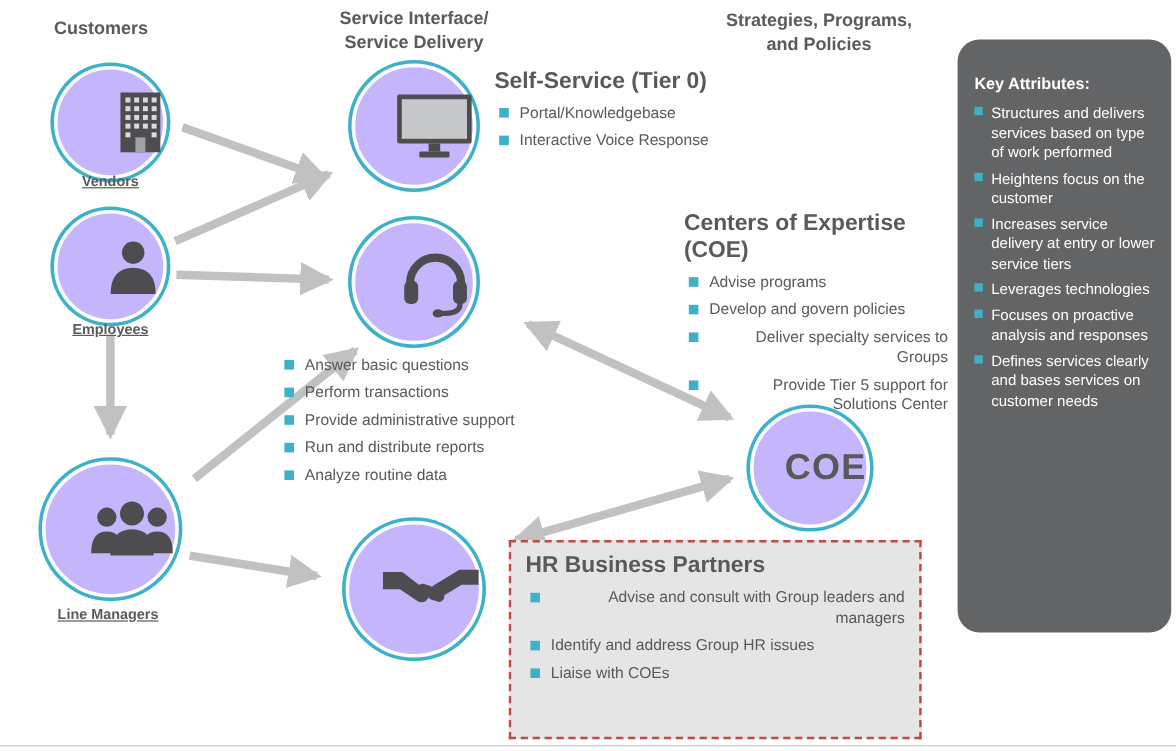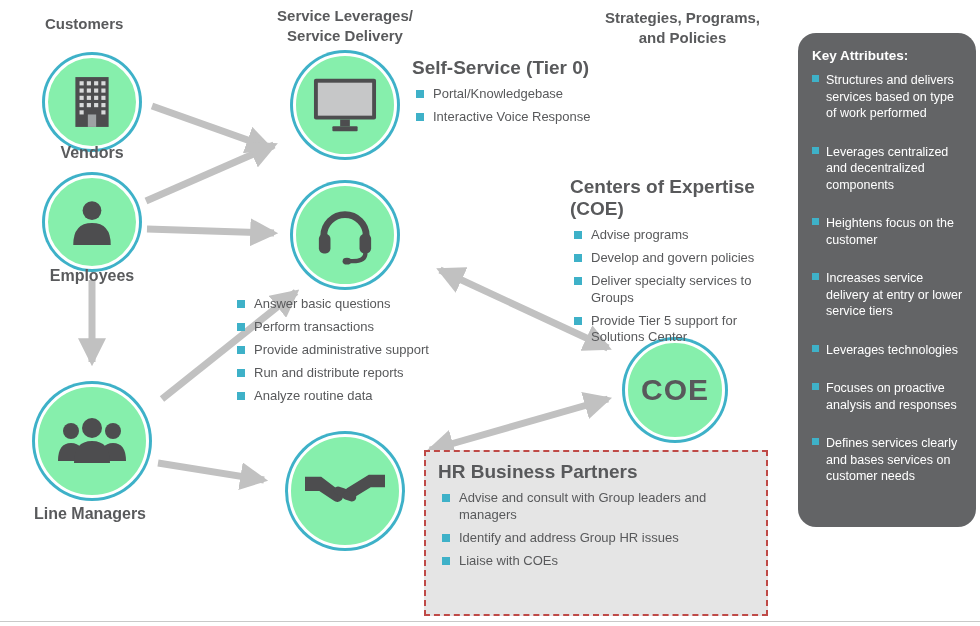--- a/index.html
+++ b/index.html
@@ -3,40 +3,40 @@
 <meta charset="utf-8">
 <style>
   html,body{margin:0;padding:0;background:#fff;}
   .canvas{
     position:relative;width:980px;height:626px;background:#ffffff;
     font-family:"Liberation Sans",sans-serif;overflow:hidden;
   }
   .arrows{position:absolute;left:0;top:0;pointer-events:none;}
   .hdr{position:absolute;font-weight:bold;color:#595a5c;font-size:15px;line-height:1.3;}
   .hdr.center{text-align:center;}
-  .actor-label{position:absolute;font-weight:bold;color:#595a5c;font-size:16px;text-align:center;}
+  .actor-label{position:absolute;font-weight:bold;color:#595a5c;font-size:12px;text-align:center;text-decoration:underline;}
   .circle{
-    position:absolute;border-radius:50%;background:#86efac;
+    position:absolute;border-radius:50%;background:#c4b5fd;
     border:3px solid #ffffff;box-shadow:0 0 0 3px #3EB1C8;
-    display:flex;align-items:center;justify-content:center;box-sizing:border-box;
+    display:flex;align-items:center;justify-content:flex-end;box-sizing:border-box;
   }
   .coe-text{font-size:30px;font-weight:bold;color:#58595B;letter-spacing:1px;}
   .block{position:absolute;color:#58595B;}
   .block .title{font-weight:bold;font-size:19px;margin-bottom:7px;color:#58595B;}
   .bullets{display:flex;flex-direction:column;gap:6px;}
   .bullet{display:flex;gap:9px;font-size:13px;line-height:1.3;align-items:flex-start;}
   .sq{flex:0 0 8px;width:8px;height:8px;background:#3EB1C8;margin-top:4px;}
-  .bullets.indent{padding-left:4px;}
+  .bullets.indent{padding-left:4px;text-align:right;}
   .hr-box{border:2px dashed #BF4A47;padding:9px 12px 12px 12px;box-sizing:border-box;background:#e5e5e5;}
   .key-panel{
     position:absolute;background:#636466;border-radius:18px;color:#ffffff;
-    padding:15px 12px 14px 14px;box-sizing:border-box;
+    padding:29px 12px 14px 14px;box-sizing:border-box;
   }
   .key-panel .title{font-weight:bold;font-size:13.5px;margin-bottom:9px;color:#ffffff;}
-  .key-panel .bullets{gap:22px;}
+  .key-panel .bullets{gap:5px;}
   .key-panel .bullet{font-size:12.5px;line-height:1.32;gap:7px;}
   .key-panel .sq{flex:0 0 7px;width:7px;height:7px;margin-top:3px;}
   .bottom-rule{position:absolute;left:0;right:0;bottom:4px;height:1px;background:#c9c9c9;}
 </style>
 </head>
 <body>
 
 <div class="canvas">
 
   <svg class="arrows" width="980" height="626" viewBox="0 0 980 626">
@@ -53,21 +53,21 @@
       <line x1="162" y1="399" x2="296" y2="292" marker-end="url(#ah)"></line>
       <line x1="158" y1="463" x2="264" y2="480" marker-end="url(#ah)"></line>
       <line x1="440" y1="270" x2="608" y2="348" marker-start="url(#ah)" marker-end="url(#ah)"></line>
       <line x1="430" y1="450" x2="608" y2="399" marker-start="url(#ah)" marker-end="url(#ah)"></line>
     </g>
   </svg>
 
   <div class="hdr" style="left:45px;top:14px;text-align:center;">Customers</div>
 
   <div class="hdr center" style="left:245px;top:6px;width:200px;">
-    <div>Service Leverages/</div>
+    <div>Service Interface/</div>
     <div>Service Delivery</div>
   </div>
 
   <div class="hdr center" style="left:570px;top:8px;width:225px;">
     <div>Strategies, Programs,</div>
     <div>and Policies</div>
   </div>
 
   <div class="circle" style="left:45px;top:55px;width:94px;height:94px;">
     <svg width="38" height="54" viewBox="0 0 36 52">
@@ -234,24 +234,20 @@
 
   <div class="key-panel" style="left:798px;top:33px;width:178px;height:494px;">
     <div class="title">Key Attributes:</div>
     <div class="bullets">
       <div class="bullet">
         <span class="sq"></span>
         <span>Structures and delivers services based on type of work performed</span>
       </div>
       <div class="bullet">
         <span class="sq"></span>
-        <span>Leverages centralized and decentralized components</span>
-      </div>
-      <div class="bullet">
-        <span class="sq"></span>
         <span>Heightens focus on the customer</span>
       </div>
       <div class="bullet">
         <span class="sq"></span>
         <span>Increases service delivery at entry or lower service tiers</span>
       </div>
       <div class="bullet">
         <span class="sq"></span>
         <span>Leverages technologies</span>
       </div>

